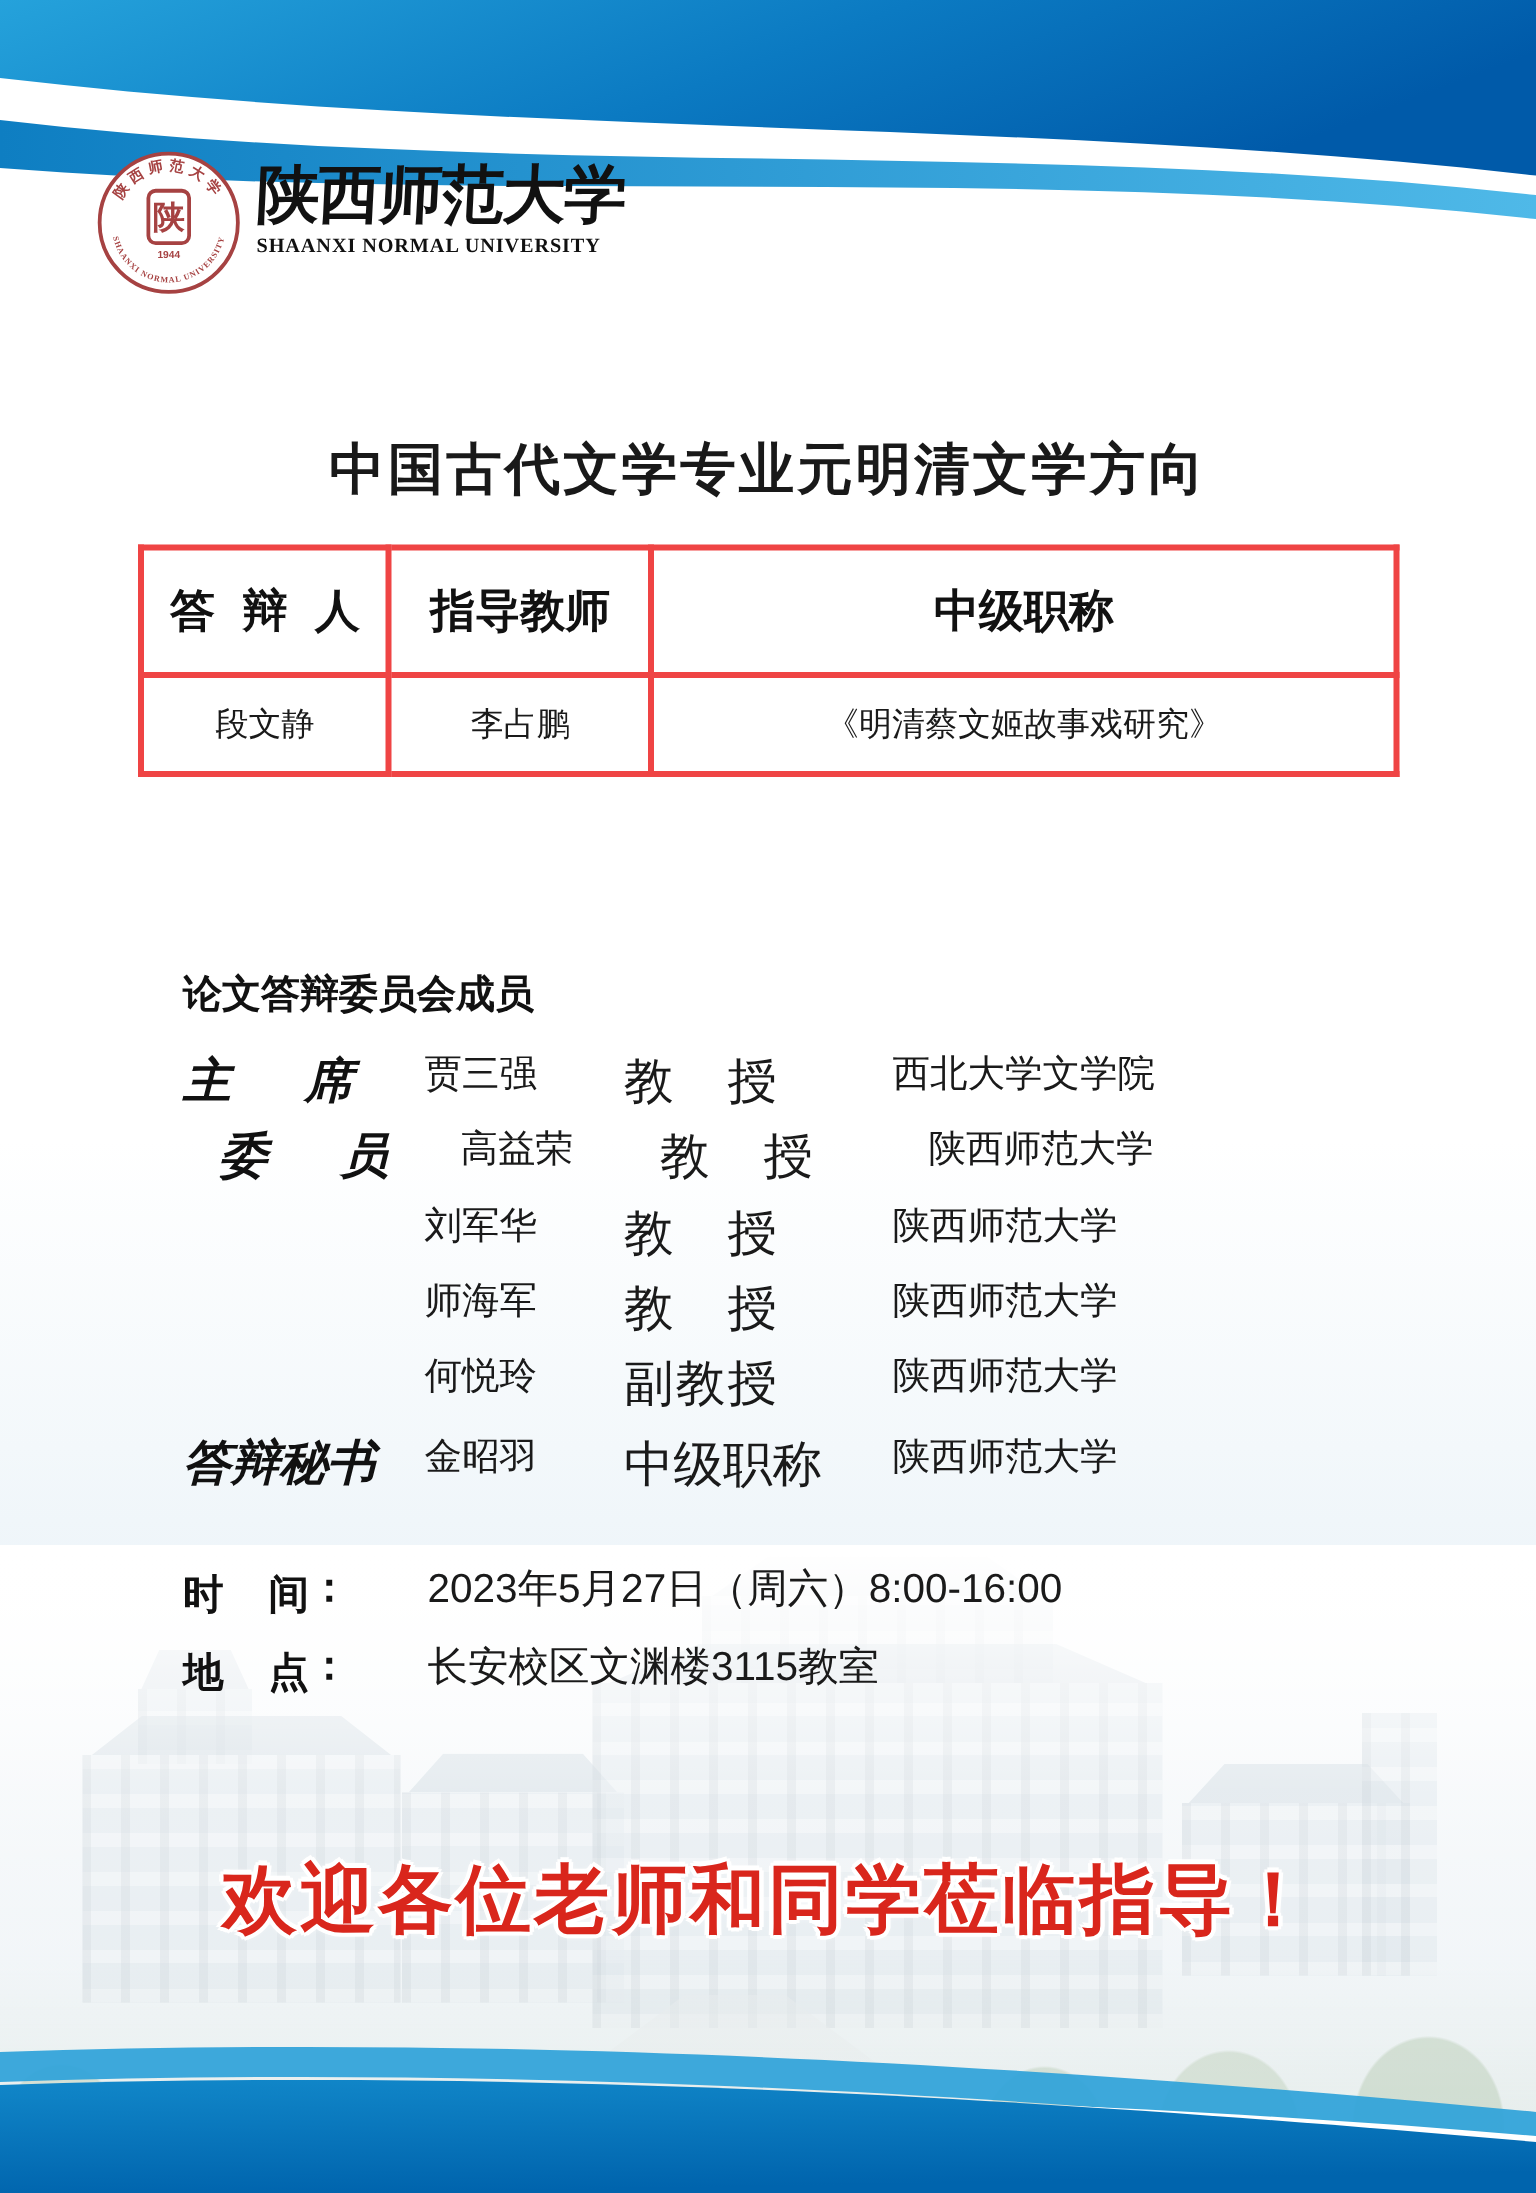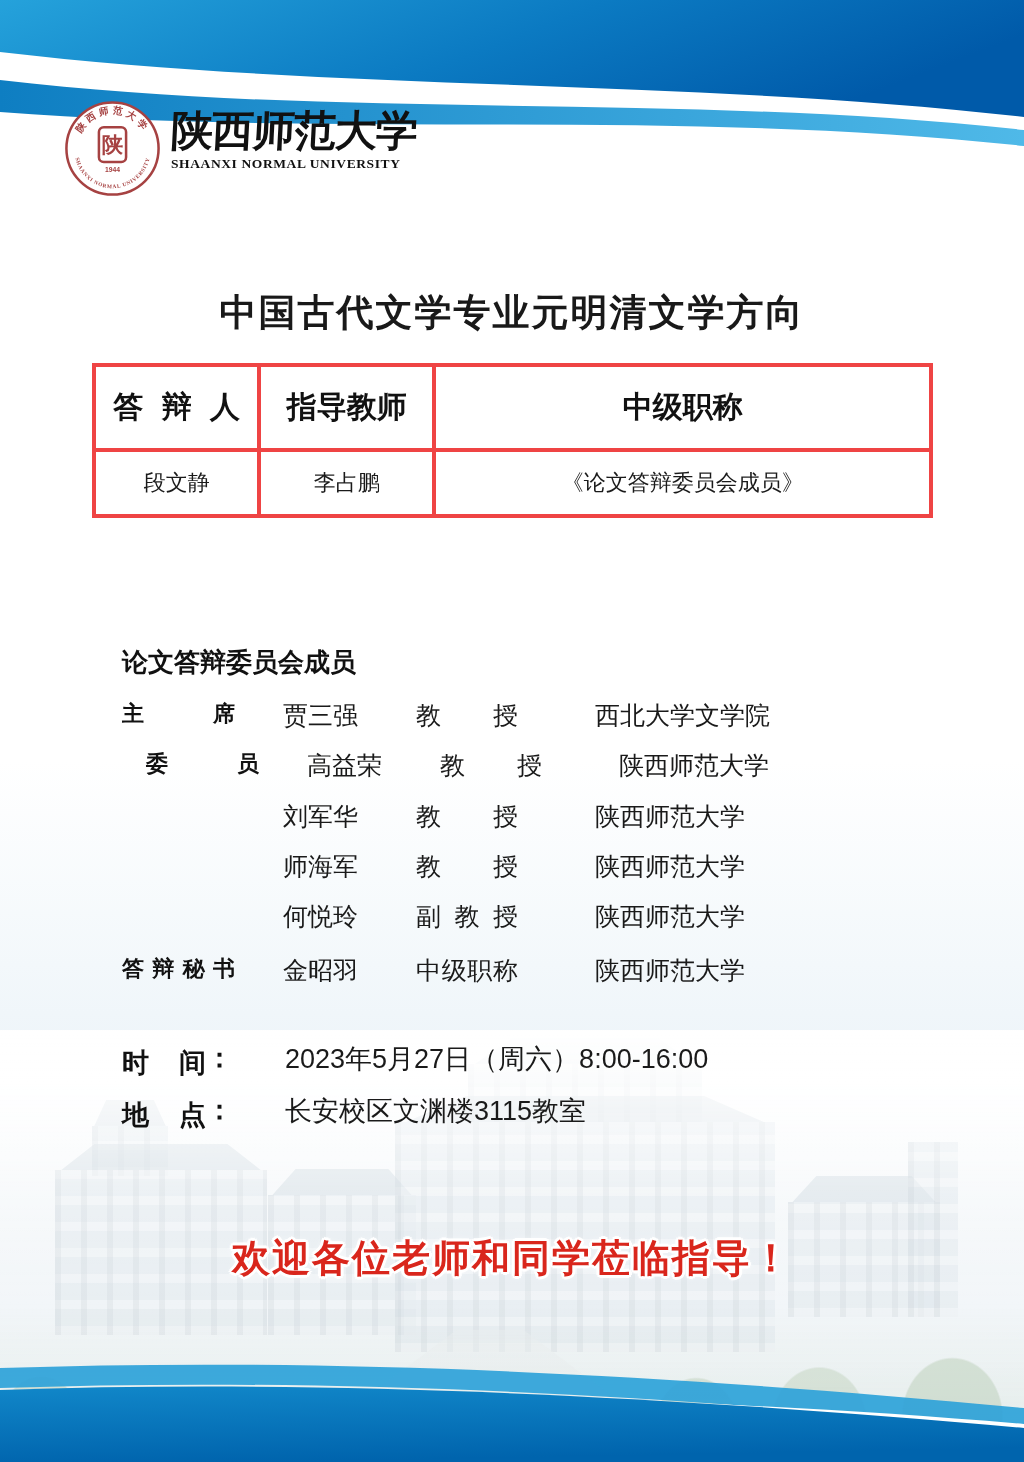--- a/index.html
+++ b/index.html
@@ -27,24 +27,24 @@
   .defense-table{ position:absolute; top:363px; left:92px; width:841px; z-index:3;
     border-collapse:collapse; background:#fff; }
   .defense-table th, .defense-table td{ border:4px solid #ef4444; text-align:center; vertical-align:middle; }
   .defense-table th{ height:85px; font-size:30px; font-weight:800; color:#111; word-spacing:10px; }
   .defense-table td{ height:66px; font-size:22px; color:#1a1a1a; }
   .col-1{ width:166px; } .col-2{ width:176px; } .col-3{ width:499px; }
   
   .committee{ position:absolute; left:122px; top:645px; width:810px; z-index:3; }
   .committee-heading{ font-size:26px; font-weight:800; color:#111; }
   .member-row{ position:absolute; left:0; height:30px; white-space:nowrap; }
-  .member-row .role{ display:inline-block; width:113px; font-size:22px; font-weight:800; color:#111;
-    text-align:justify; text-align-last:justify; vertical-align:middle; }
+  .member-row .role{ display:inline-block; width:113px; font-size:32px; font-weight:800; color:#111;
+    text-align:justify; text-align-last:justify; vertical-align:middle;font-style:italic; }
   .member-row .name{ position:absolute; left:161px; top:0; font-size:25px; color:#1a1a1a; }
-  .member-row .mtitle{ position:absolute; left:294px; top:0; width:102px; font-size:25px; color:#1a1a1a;
+  .member-row .mtitle{ position:absolute; left:294px; top:0; width:102px; font-size:33px; color:#1a1a1a;
     display:inline-block; text-align:justify; text-align-last:justify; }
   .member-row .org{ position:absolute; left:473px; top:0; font-size:25px; color:#1a1a1a; }
   .r0{ top:54px; } .r1{ top:104px;margin-left:24px; } .r2{ top:155px; } .r3{ top:205px; } .r4{ top:255px; } .r5{ top:309px; }
   
   .schedule-row{ position:absolute; left:122px; height:32px; z-index:3; white-space:nowrap; }
   .sched-time{ top:1040px; } .sched-place{ top:1092px; }
   .schedule-row .slabel{ display:inline-block; width:84px; font-size:27px; font-weight:800; color:#111;
     text-align:justify; text-align-last:justify; vertical-align:middle; }
   .schedule-row .scolon{ font-size:27px; font-weight:800; color:#111; }
   .schedule-row .sval{ position:absolute; left:163px; top:1px; font-size:27px; color:#1a1a1a; }
@@ -77,21 +77,21 @@
       radial-gradient(ellipse 58px 72px at 55% 88%, rgba(122,158,110,.7) 0 58%, transparent 60%),
       radial-gradient(ellipse 72px 88px at 68% 80%, rgba(112,150,100,.8) 0 58%, transparent 60%),
       radial-gradient(ellipse 80px 95px at 80% 76%, rgba(118,155,106,.8) 0 58%, transparent 60%),
       radial-gradient(ellipse 85px 100px at 93% 72%,rgba(108,148,98,.85) 0 58%, transparent 60%),
       linear-gradient(180deg, transparent 0%, rgba(150,178,142,.35) 70%);
   }
   .campus::after{ content:""; position:absolute; inset:0;
     background:linear-gradient(180deg,#ffffff 0%, rgba(255,255,255,.85) 14%, rgba(255,255,255,.55) 38%, rgba(255,255,255,.45) 100%); }
   
   .welcome{ position:absolute; top:1233px; left:0; width:100%; text-align:center; z-index:2;
-    font-size:38px; font-weight:900; color:#d9261c; letter-spacing:2px;
+    font-size:50px; font-weight:900; color:#d9261c; letter-spacing:2px;
     font-family:"Liberation Serif", serif;
     text-shadow:-3px 0 0 #fff, 3px 0 0 #fff, 0 -3px 0 #fff, 0 3px 0 #fff,
                 -2px -2px 0 #fff, 2px -2px 0 #fff, -2px 2px 0 #fff, 2px 2px 0 #fff,
                 0 0 6px #fff; }
   
   .bottom-banner{ position:absolute; left:0; top:1350px; width:1024px; height:112px; z-index:3; }
 </style>
 </head>
 <body>
 
@@ -153,21 +153,21 @@
   <table class="defense-table">
     <tbody>
         <tr>
       <th class="col-1">答 辩 人</th>
       <th class="col-2">指导教师</th>
       <th class="col-3">中级职称</th>
     </tr>
     <tr>
       <td>段文静</td>
       <td>李占鹏</td>
-      <td>《论文答辩委员会成员》</td>
+      <td>《明清蔡文姬故事戏研究》</td>
     </tr>
   </tbody>
     </table>
 
   <div class="committee">
     <div class="committee-heading">论文答辩委员会成员</div>
 
     <div class="member-row r0">
       <span class="role">主席</span>
       <span class="name">贾三强</span>

